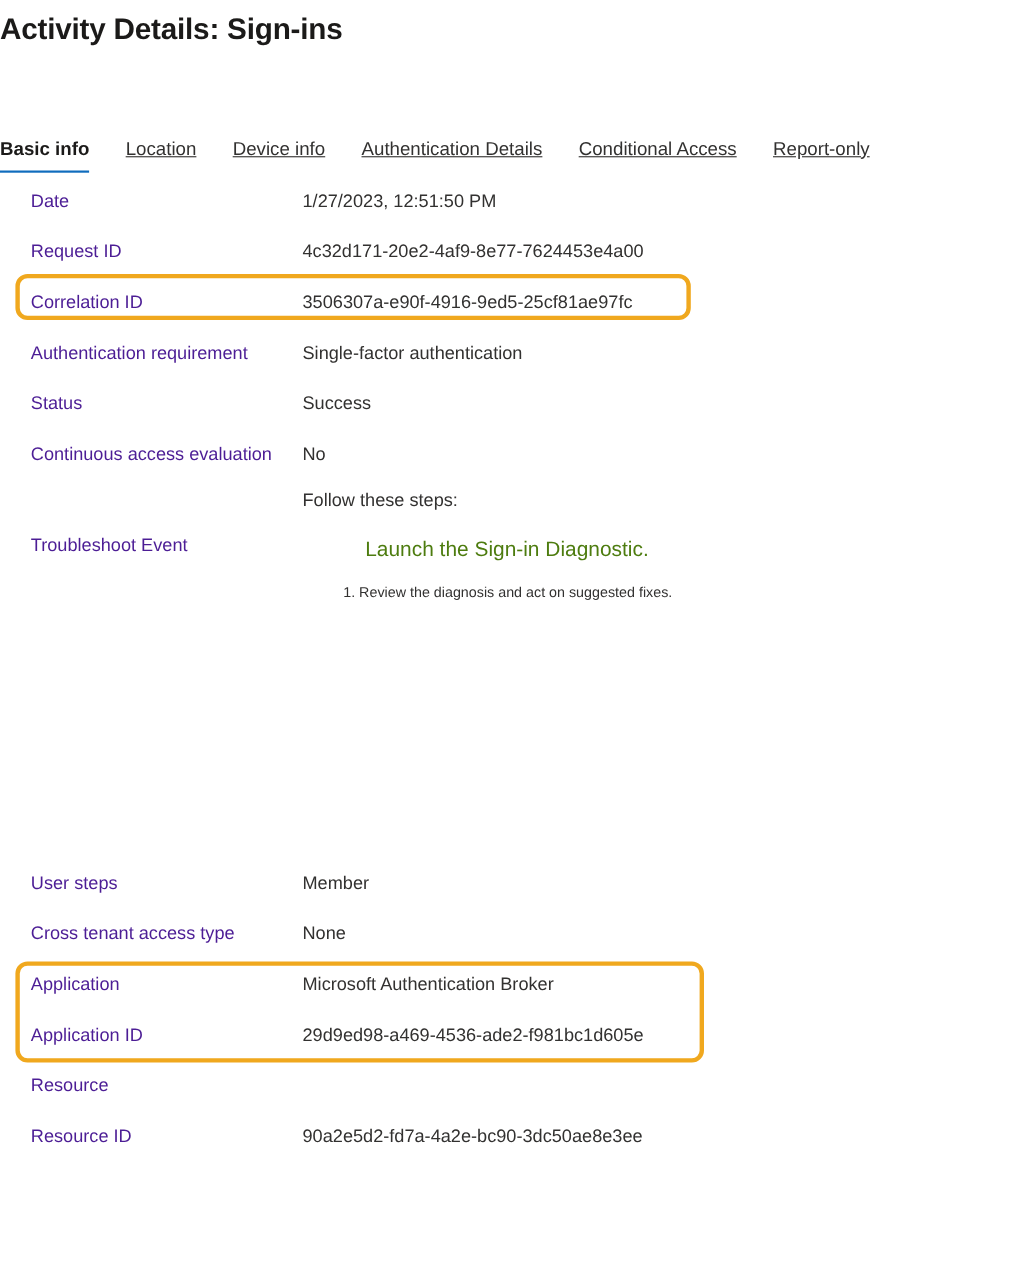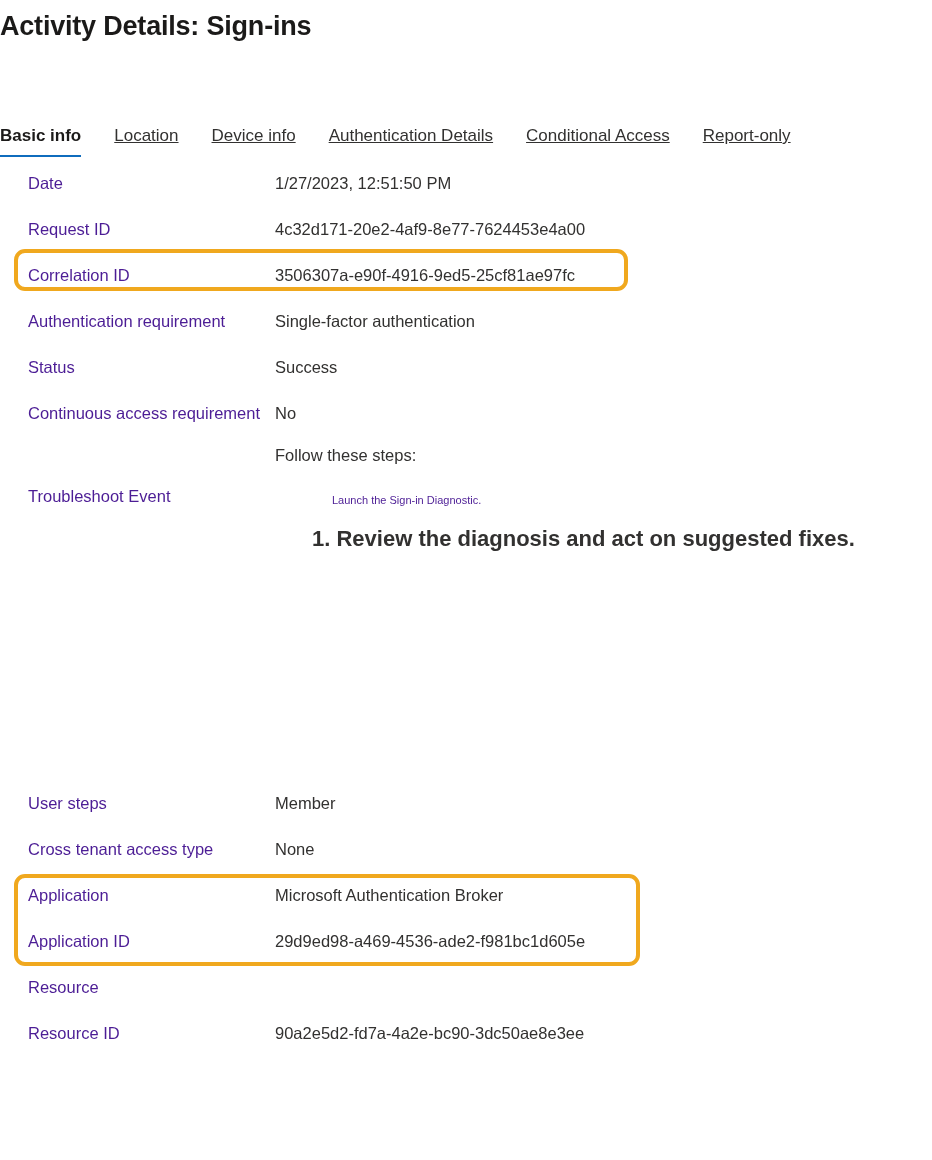--- a/index.html
+++ b/index.html
@@ -122,36 +122,35 @@
     color: #323130;
     line-height: 24px;
     white-space: nowrap;
   }
   .ts-lead { margin: 0 0 0 0; }
   .ts-link-wrap {
     margin-top: 21px;
     padding-left: 57px;
   }
   .ts-link {
-    font-size: 11px;
-    color: #4c1d95;
+    font-size: 19px;
+    color: #4d7c0f;
     text-decoration: none;
     cursor: pointer;
     line-height: 24px;
     white-space: nowrap;
     text-align: right;
   }
   .ts-step {
     margin-top: 15px;
     padding-left: 37px;
-    font-size: 22px;
-    color: #323130;
-    line-height: 24px;
-    white-space: nowrap;
-    font-weight: bold;
+    font-size: 13px;
+    color: #323130;
+    line-height: 24px;
+    white-space: nowrap;
   }
 
   
   .group-gap { height: 224px; }
 
   
   .highlight {
     position: absolute;
     border: 4px solid #f0a81e;
     border-radius: 11px;
@@ -208,21 +207,21 @@
       <div class="label">Authentication requirement</div>
       <div class="value">Single-factor authentication</div>
     </div>
 
     <div class="row">
       <div class="label">Status</div>
       <div class="value">Success</div>
     </div>
 
     <div class="row">
-      <div class="label">Continuous access requirement</div>
+      <div class="label">Continuous access evaluation</div>
       <div class="value">No</div>
     </div>
 
     <div class="row row-troubleshoot">
       <div class="label">Troubleshoot Event</div>
       <div class="troubleshoot-body">
         <div class="ts-line ts-lead">Follow these steps:</div>
         <div class="ts-link-wrap">
           <a class="ts-link" href="#">Launch the Sign-in Diagnostic.</a>
         </div>

